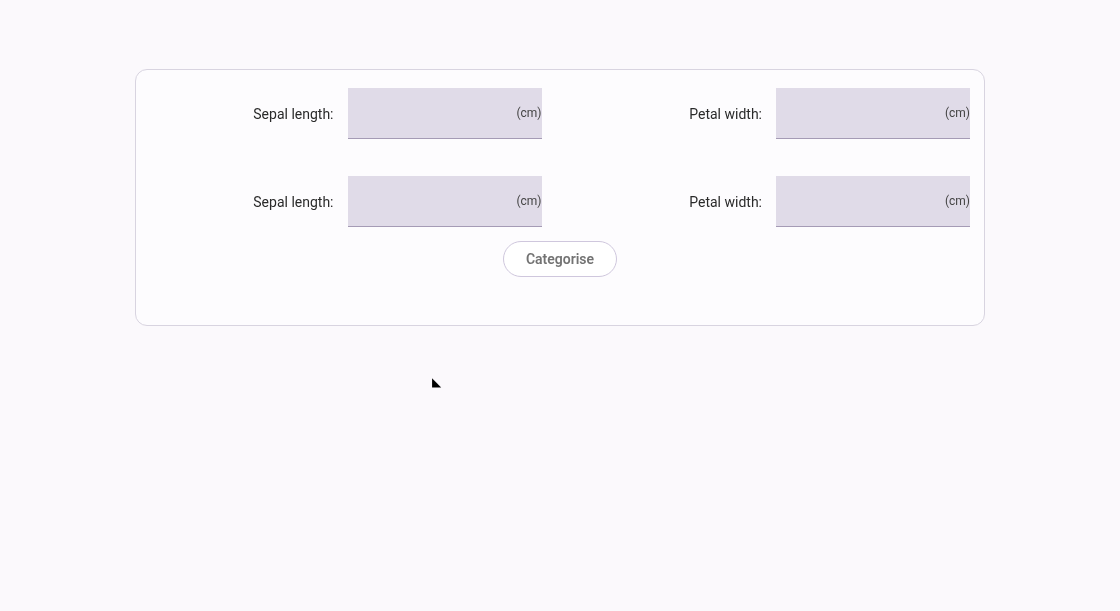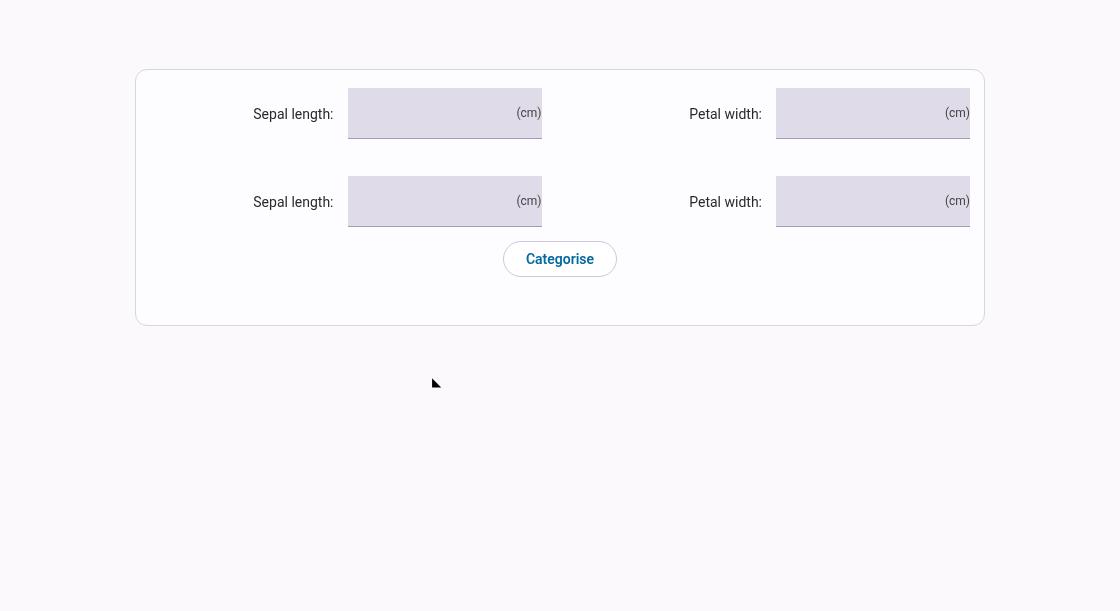--- a/index.html
+++ b/index.html
@@ -65,21 +65,21 @@
       margin-top: 10px;
       margin-bottom: 24px;
     }
     .categorise-btn {
       background: #ffffff;
       border: 1px solid #cfc7dd;
       border-radius: 999px;
       padding: 9px 22px;
       font-size: 14px;
       font-weight: 600;
-      color: #0369a1;
+      color: #737373;
       cursor: pointer;
       font-family: inherit;
     }
     .cursor {
       position: absolute;
       left: 432px;
       top: 375px;
       font-size: 12px;
       color: #000;
       pointer-events: none;

